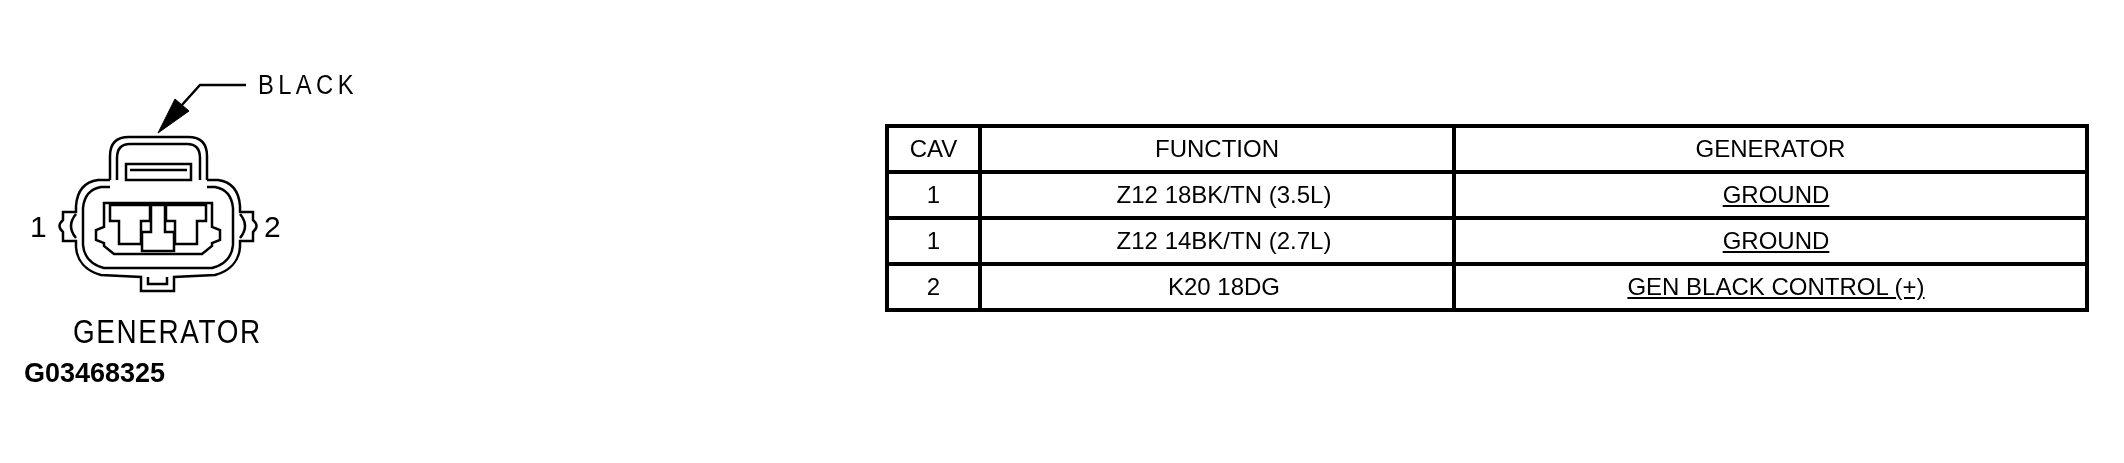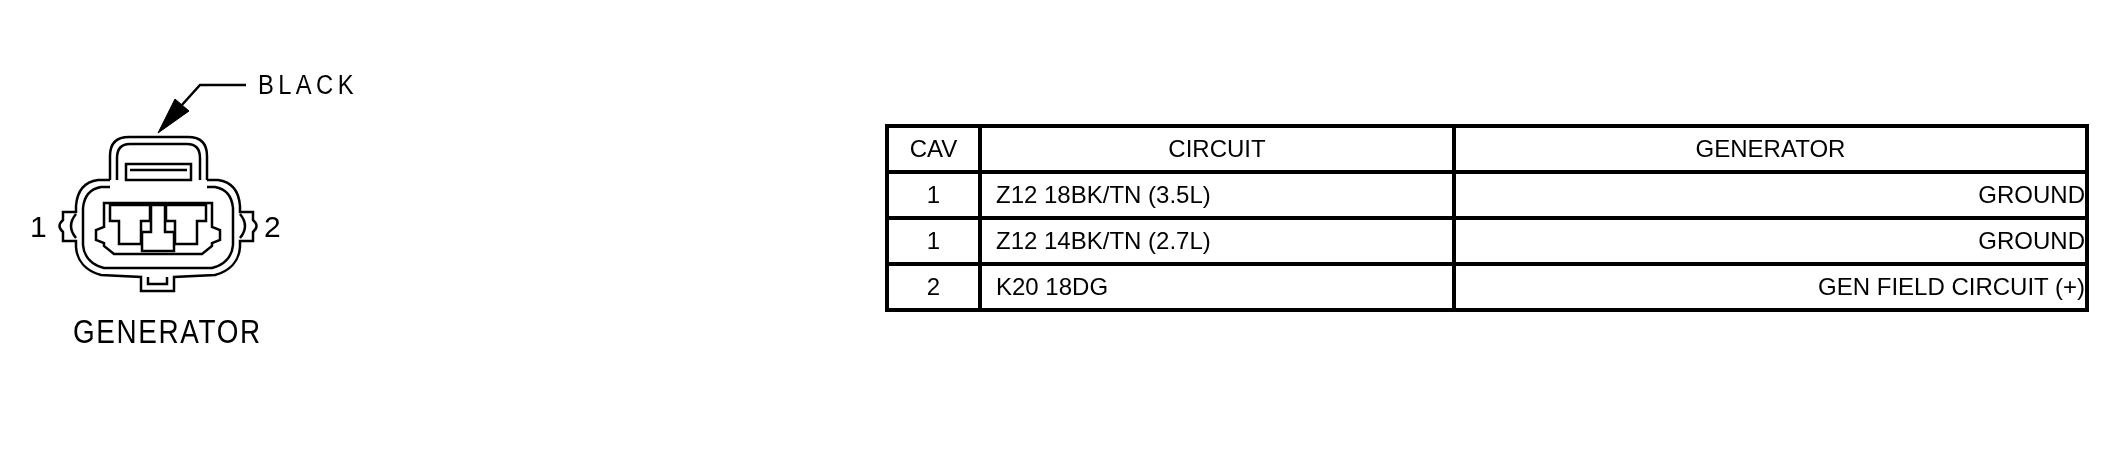--- a/index.html
+++ b/index.html
@@ -88,22 +88,22 @@
     font-weight: normal;
     font-stretch: condensed;
     height: 42px;
     padding: 0;
     vertical-align: middle;
     overflow: hidden;
     white-space: nowrap;
   }
   #pin-table th { text-align: center; }
   #pin-table td.cav-cell { text-align: center; }
-  #pin-table td.circuit-cell { text-align: left; padding-left: 14px; }
-  #pin-table td.function-cell { text-align: right; padding-left: 11px; }
+  #pin-table td.circuit-cell { text-align: center; padding-left: 14px; }
+  #pin-table td.function-cell { text-align: center; padding-left: 11px; text-decoration: underline; }
 </style>
 </head>
 <body>
 
 <div id="stage">
 
   <svg id="connector-svg" viewBox="0 40 340 270">
 
     <path d="M 246 85 L 200 85 L 181 106"></path>
     <polygon class="filled" points="158,133 189,111 175,99"></polygon>
@@ -139,46 +139,47 @@
 
     <path d="M 166 205 L 166 221 L 175 221 L 175 244 L 197 244 L 197 221 L 206 221 L 206 205 Z"></path>
 
     <path d="M 151 205 L 151 232 L 142 232 L 142 251 L 174 251 L 174 232 L 165 232 L 165 205 Z"></path>
   </svg>
 
   <div id="black-label" class="drawing-label">BLACK</div>
   <div id="pin-label-1" class="drawing-label">1</div>
   <div id="pin-label-2" class="drawing-label">2</div>
   <div id="generator-label" class="drawing-label">GENERATOR</div>
+  <div id="figure-id" class="drawing-label">G03468325</div>
 
   <table id="pin-table">
     <colgroup>
       <col style="width:93px">
       <col style="width:474px">
       <col style="width:633px">
     </colgroup>
     <thead>
       <tr>
         <th>CAV</th>
-        <th>CIRCUIT</th>
+        <th>FUNCTION</th>
         <th>GENERATOR</th>
       </tr>
     </thead>
     <tbody>
       <tr>
         <td class="cav-cell">1</td>
         <td class="circuit-cell">Z12 18BK/TN (3.5L)</td>
         <td class="function-cell">GROUND</td>
       </tr>
       <tr>
         <td class="cav-cell">1</td>
         <td class="circuit-cell">Z12 14BK/TN (2.7L)</td>
         <td class="function-cell">GROUND</td>
       </tr>
       <tr>
         <td class="cav-cell">2</td>
         <td class="circuit-cell">K20 18DG</td>
-        <td class="function-cell">GEN FIELD CIRCUIT (+)</td>
+        <td class="function-cell">GEN BLACK CONTROL (+)</td>
       </tr>
     </tbody>
   </table>
 
 </div>
 
 </body></html>

